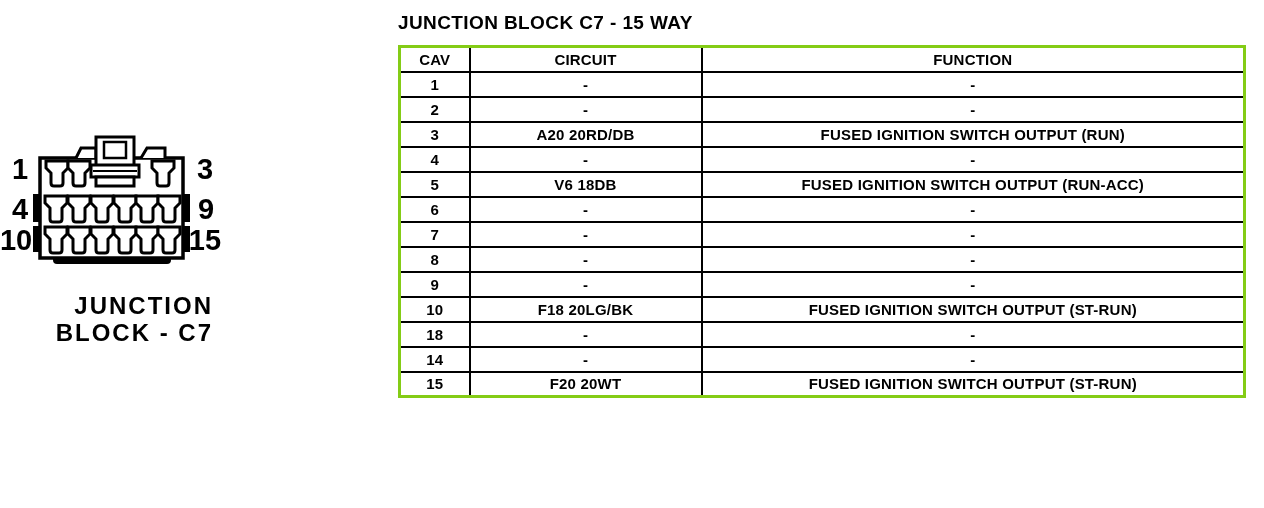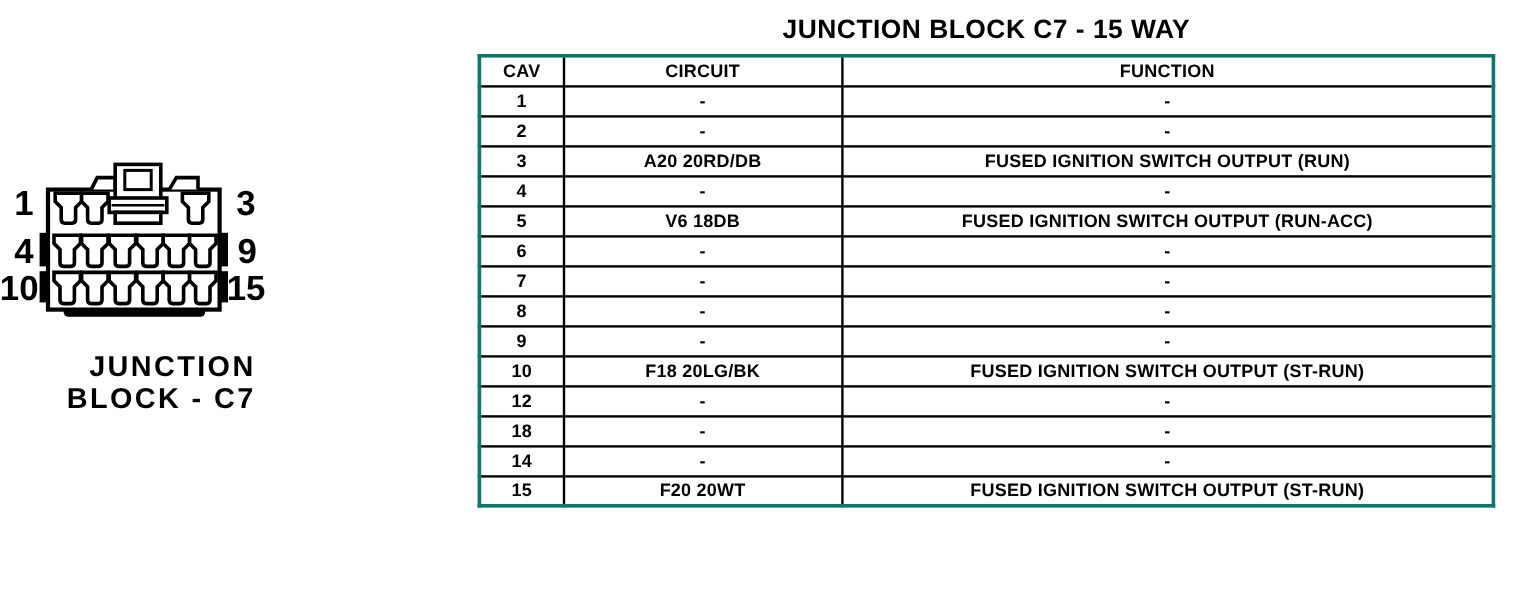--- a/index.html
+++ b/index.html
@@ -16,22 +16,21 @@
     background: #ffffff;
     overflow: hidden;
   }
 
   
   .page-title {
     position: absolute;
     left: 398px;
     top: 12px;
     width: 848px;
-    text-align: center;
-    font-size: 22px;
+    font-size: 19px;
     font-weight: 700;
     letter-spacing: 0.4px;
     white-space: nowrap;
   }
 
   
   .connector-wrap {
     position: absolute;
     left: 0px;
     top: 128px;
@@ -61,21 +60,21 @@
     position: absolute;
     left: 398px;
     top: 45px;
     width: 848px;
     border-collapse: collapse;
     table-layout: fixed;
     font-size: 15px;
     font-weight: 700;
     letter-spacing: 0.2px;
   }
-  table.pinout { border: 3px solid #0f766e; }
+  table.pinout { border: 3px solid #84cc16; }
   table.pinout th,
   table.pinout td {
     border: 2px solid #000;
     height: 25px;
     padding: 0 8px;
     white-space: nowrap;
     overflow: hidden;
     vertical-align: middle;
   }
   table.pinout th { font-weight: 700; text-align: center; height: 25px; }
@@ -214,25 +213,20 @@
           <td class="c">9</td>
           <td class="c">-</td>
           <td class="c">-</td>
         </tr>
         <tr>
           <td class="c">10</td>
           <td class="l">F18 20LG/BK</td>
           <td class="l">FUSED IGNITION SWITCH OUTPUT (ST-RUN)</td>
         </tr>
         <tr>
-          <td class="c">12</td>
-          <td class="c">-</td>
-          <td class="c">-</td>
-        </tr>
-        <tr>
           <td class="c">18</td>
           <td class="c">-</td>
           <td class="c">-</td>
         </tr>
         <tr>
           <td class="c">14</td>
           <td class="c">-</td>
           <td class="c">-</td>
         </tr>
         <tr>

